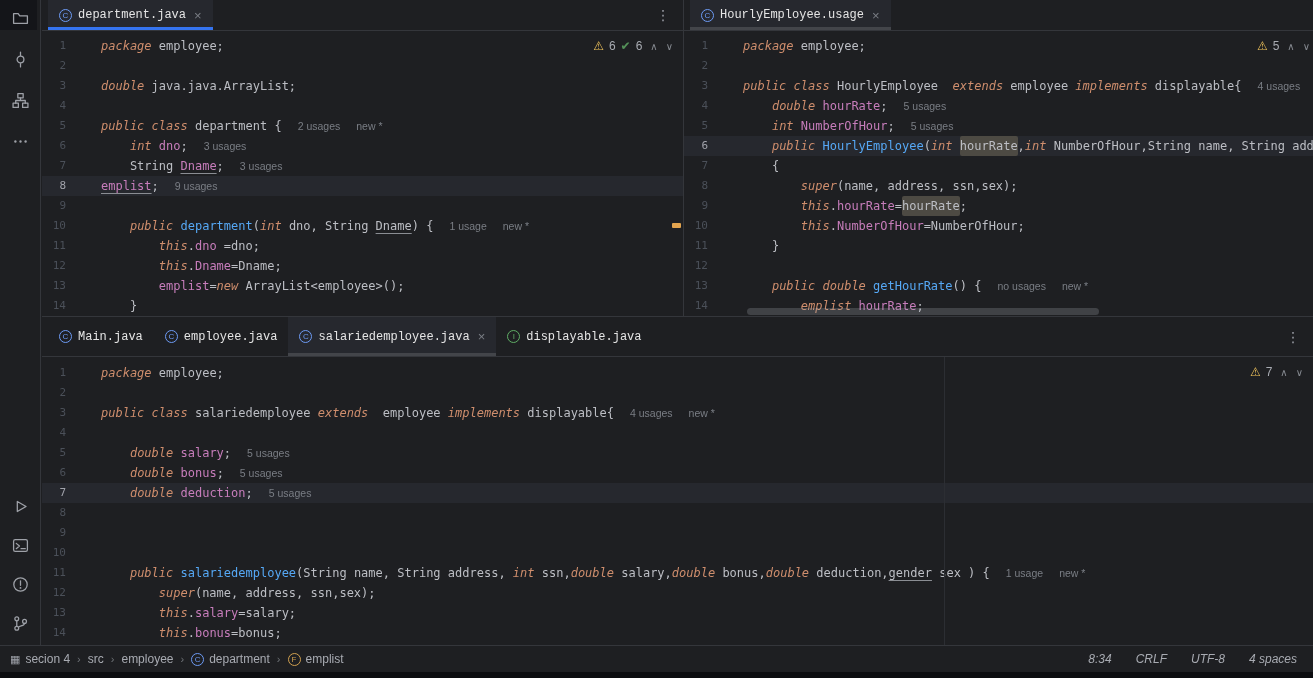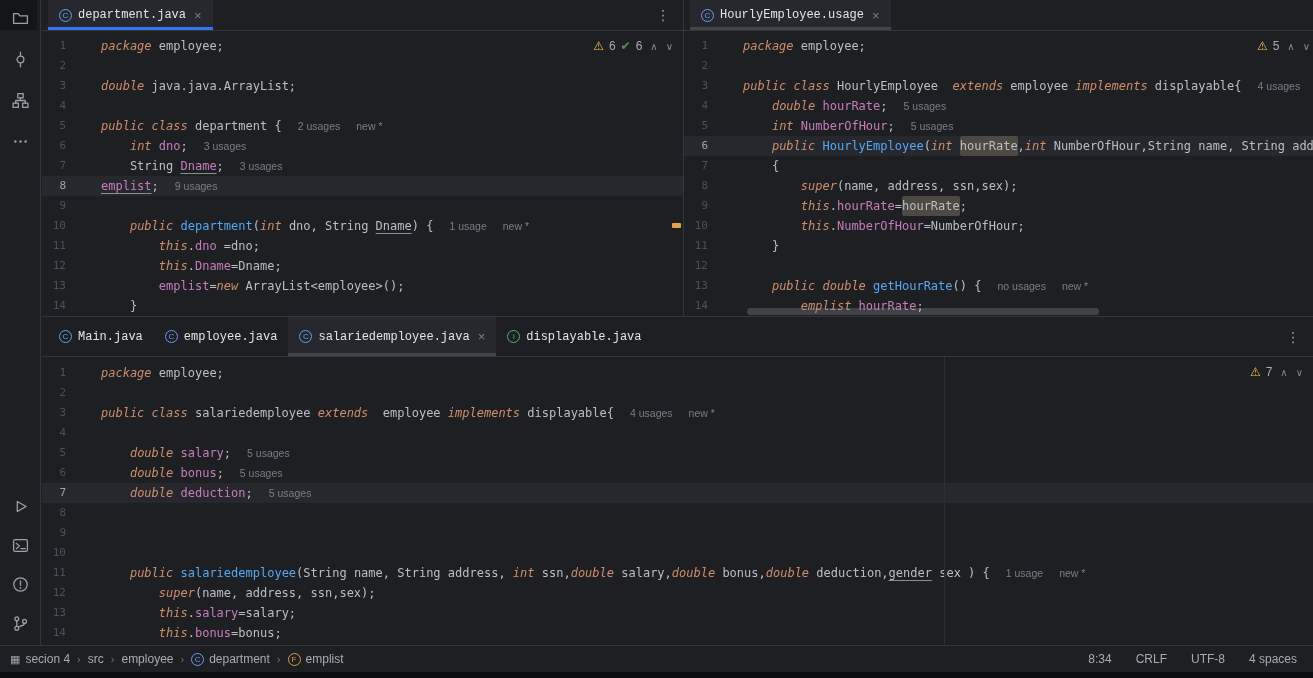--- a/index.html
+++ b/index.html
@@ -62,21 +62,21 @@
              background:rgba(166,170,180,0.25); border-radius:4px; z-index:6; }
   .guide { position:absolute; left:902px; top:0; bottom:0; width:1px; background:#2c2e33; }
 
   .statusbar { position:absolute; left:0; top:645px; width:1313px; height:27px; border-top:1px solid #34363b;
                display:flex; align-items:center; padding:0 16px 0 10px; font-size:12px; color:#a8abb2;
                background:#1e1f22; z-index:5; }
   .sb-crumbs { display:flex; align-items:center; gap:7px; }
   .bc-sep { color:#6f7378; font-size:11px; }
   .bc-item { display:flex; align-items:center; gap:5px; }
   .bc-module { color:#9da0a8; font-size:11px; }
-  .sb-right { margin-left:auto; display:flex; gap:24px; }
+  .sb-right { margin-left:auto; display:flex; gap:24px;font-style:italic; }
 
   .bottom-strip { position:absolute; left:0; top:672px; width:1313px; height:6px; background:#0c0d10; z-index:6; }
 
   .watermark { position:absolute; left:515px; top:564px; width:280px; text-align:center; z-index:7;
                pointer-events:none; font-family:"DejaVu Sans",sans-serif; }
   .wm-ar { font-size:50px; font-weight:bold; color:rgba(196,198,203,0.5); }
   .wm-en { font-size:22px; color:rgba(196,198,203,0.55); letter-spacing:1px; margin-top:-6px; }
 </style>
 </head>
 <body>

